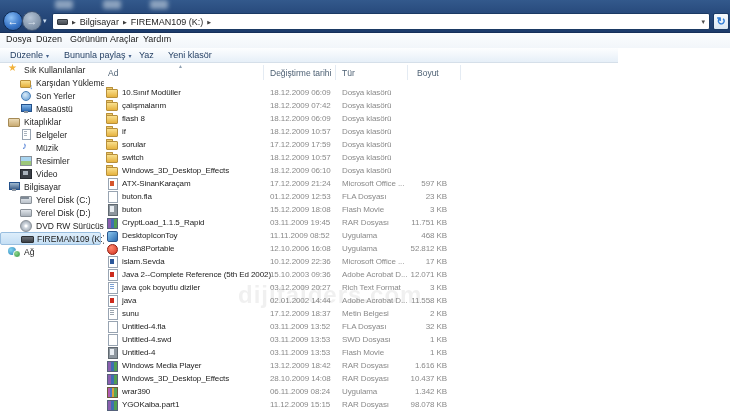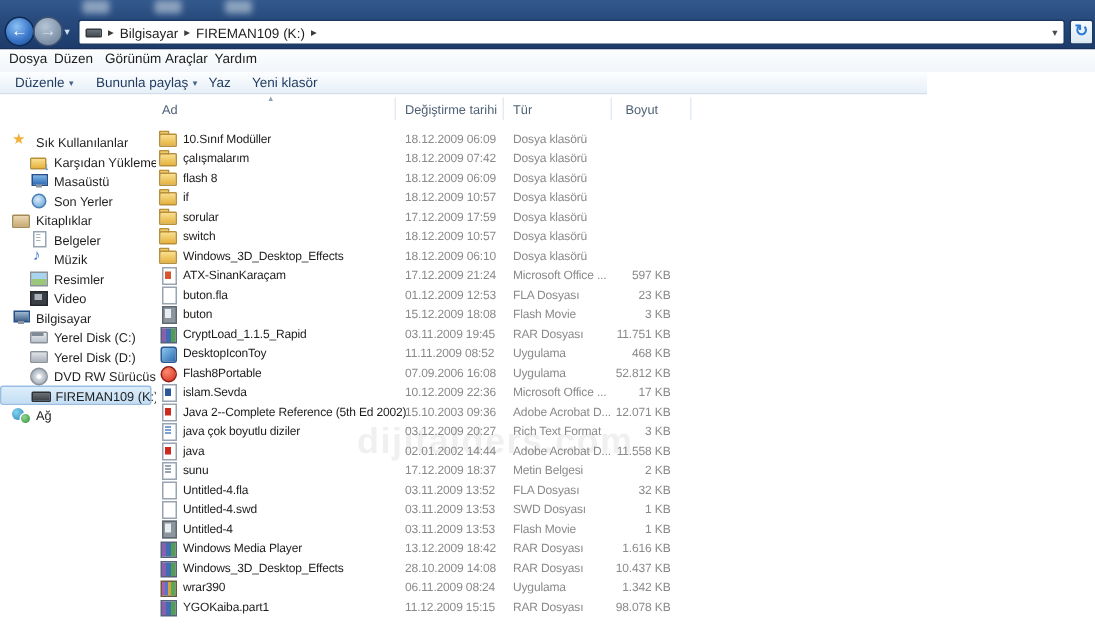--- a/index.html
+++ b/index.html
@@ -55,21 +55,21 @@
              background:linear-gradient(#fdfeff,#e6eff8);
              border-bottom:1px solid #d5dfe9; }
   .tbtn { position:absolute; top:0; height:14px; display:flex; align-items:center; gap:3px;
           font-size:9px; color:#1e3a5f; white-space:nowrap; }
   #tb0{left:10px}#tb1{left:64px}#tb2{left:139px}#tb3{left:168px}
   .tarrow { font-size:6px; color:#44618a; }
   
   .main { position:absolute; left:0; top:63px; width:730px; height:353px; background:#fff; }
   
   .sidebar { position:absolute; left:0; top:0; width:104px; height:284px;
-             padding-top:25px; overflow:hidden; }
+             padding-top:0; overflow:hidden; }
   .sb-section { }
   .sb-section:first-child { margin-top:0; }
   .sb-item { height:13px; display:flex; align-items:center; font-size:8.5px; color:#1e1e1e;
              white-space:nowrap; padding-left:8px; }
   .sb-item.child { padding-left:20px; }
   .sb-item.sel { background:linear-gradient(#ddeefb,#c4def4); border:1px solid #99bedf;
                  border-radius:2px; margin-right:3px; }
   
   .si { position:relative; width:12px; height:11px; flex:0 0 12px; margin-right:4px; }
   .si.star::before{content:"★";position:absolute;left:0;top:-2px;font-size:10px;color:#f2b23a;}
@@ -222,26 +222,26 @@
         <div class="sb-section">
           <div class="sb-item head">
             <span class="si star"></span>
             <span>Sık Kullanılanlar</span>
           </div>
           <div class="sb-item child">
             <span class="si folder-dl"></span>
             <span>Karşıdan Yüklemeler</span>
           </div>
           <div class="sb-item child">
+            <span class="si recent"></span>
+            <span>Son Yerler</span>
+          </div>
+          <div class="sb-item child">
             <span class="si desktop"></span>
             <span>Masaüstü</span>
-          </div>
-          <div class="sb-item child">
-            <span class="si recent"></span>
-            <span>Son Yerler</span>
           </div>
         </div>
         <div class="sb-section">
           <div class="sb-item head">
             <span class="si library"></span>
             <span>Kitaplıklar</span>
           </div>
           <div class="sb-item child">
             <span class="si documents"></span>
             <span>Belgeler</span>
@@ -407,21 +407,21 @@
             </span>
             <span class="c-date">11.11.2009 08:52</span>
             <span class="c-type">Uygulama</span>
             <span class="c-size">468 KB</span>
           </div>
           <div class="row">
             <span class="c-name">
               <span class="fi flash8"></span>
               <span>Flash8Portable</span>
             </span>
-            <span class="c-date">07.09.2006 16:08</span>
+            <span class="c-date">12.10.2006 16:08</span>
             <span class="c-type">Uygulama</span>
             <span class="c-size">52.812 KB</span>
           </div>
           <div class="row">
             <span class="c-name">
               <span class="fi word"></span>
               <span>islam.Sevda</span>
             </span>
             <span class="c-date">10.12.2009 22:36</span>
             <span class="c-type">Microsoft Office ...</span>

